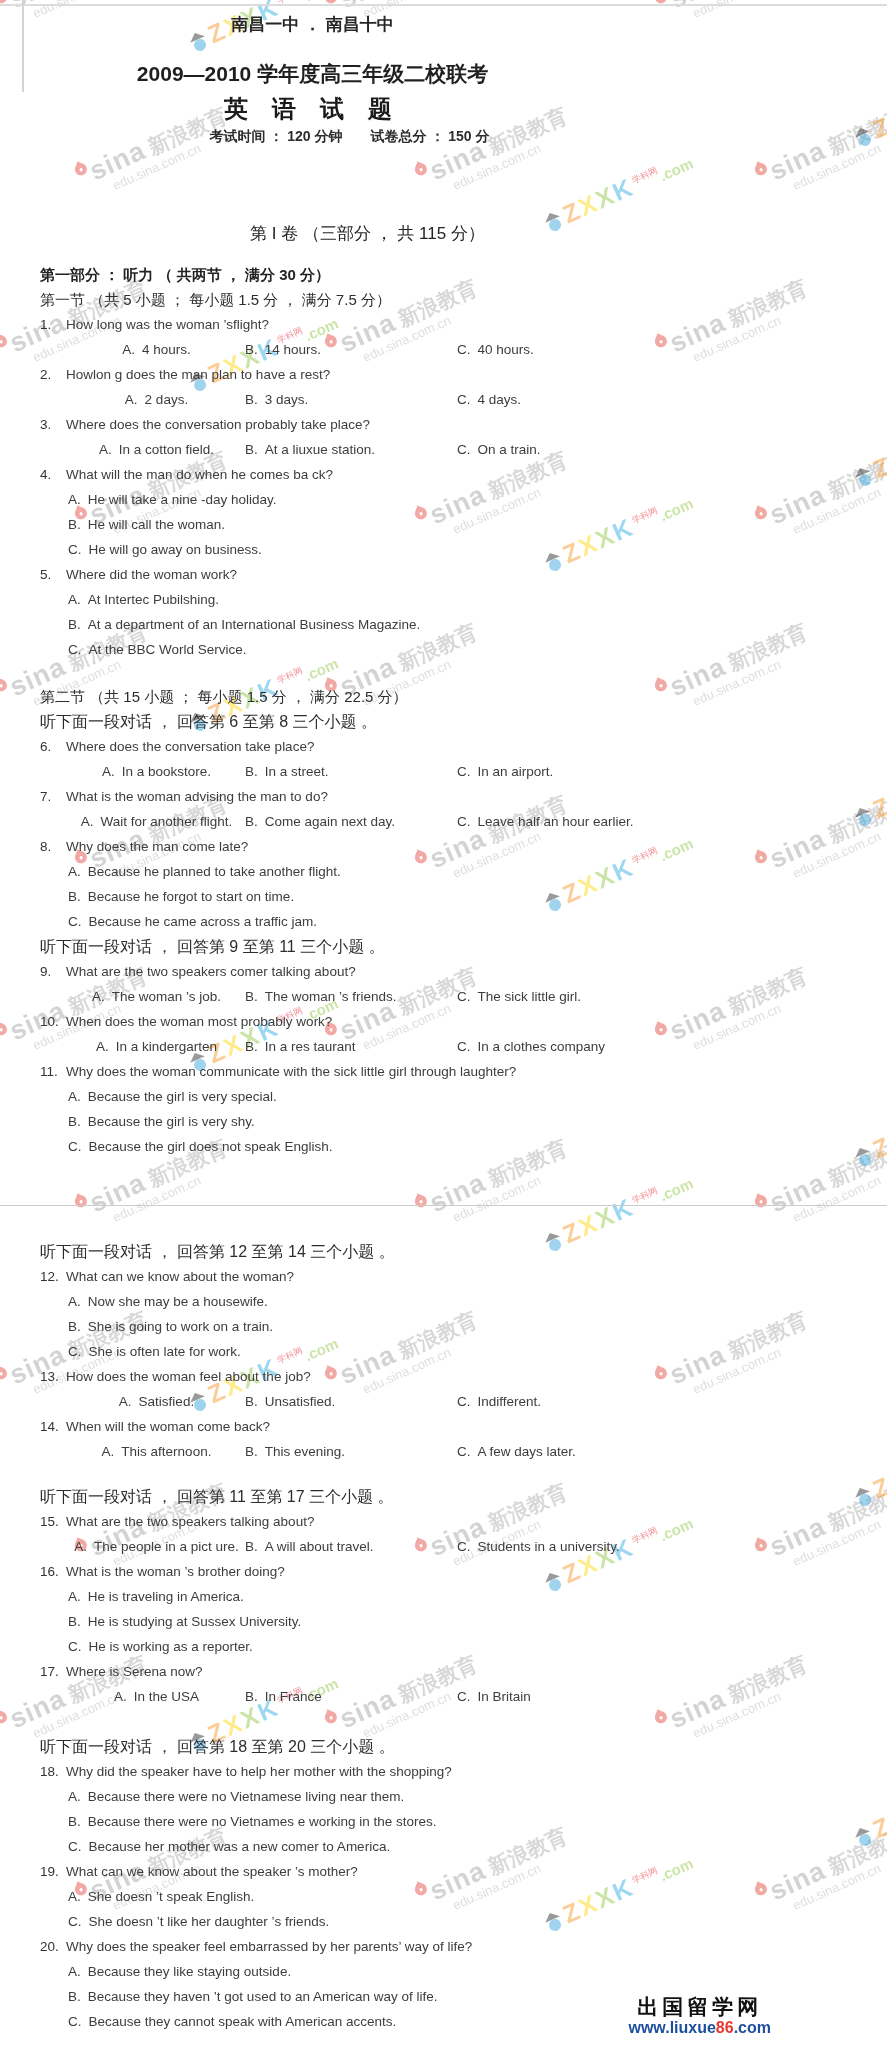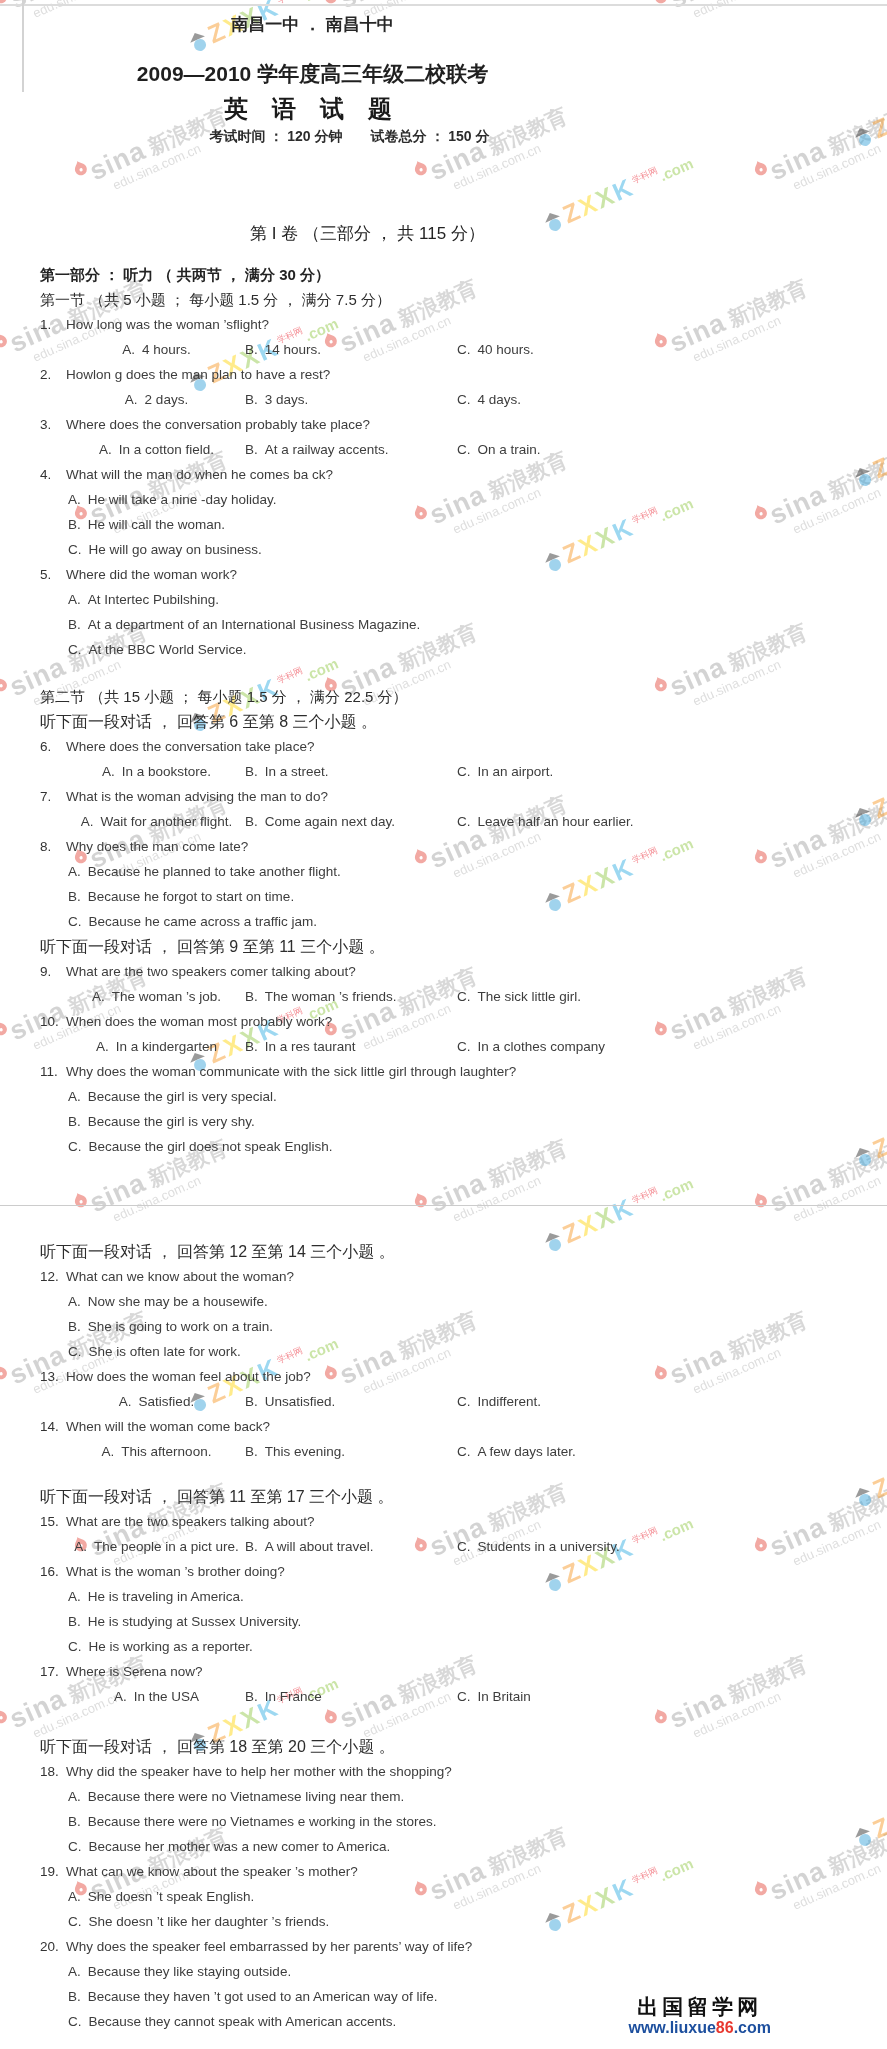--- a/index.html
+++ b/index.html
@@ -252,21 +252,21 @@
           <div class="line opt-row">
             <span class="opt o0"><span class="opt-label">A.</span><span class="opt-text">2 days.</span></span>
             <span class="opt o1"><span class="opt-label">B.</span><span class="opt-text">3 days.</span></span>
             <span class="opt o2"><span class="opt-label">C.</span><span class="opt-text">4 days.</span></span>
           </div>
         </div>
         <div class="q-block">
           <div class="line q-line"><span class="qnum">3.</span><span>Where does the conversation probably take place?</span></div>
           <div class="line opt-row">
             <span class="opt o0"><span class="opt-label">A.</span><span class="opt-text">In a cotton field.</span></span>
-            <span class="opt o1"><span class="opt-label">B.</span><span class="opt-text">At a railway accents.</span></span>
+            <span class="opt o1"><span class="opt-label">B.</span><span class="opt-text">At a liuxue station.</span></span>
             <span class="opt o2"><span class="opt-label">C.</span><span class="opt-text">On a train.</span></span>
           </div>
         </div>
         <div class="q-block">
           <div class="line q-line"><span class="qnum">4.</span><span>What will the man do when he comes ba ck?</span></div>
           <div class="line opt-stack"><span class="opt-label">A.</span><span class="opt-text">He will take a nine -day holiday.</span></div>
           <div class="line opt-stack"><span class="opt-label">B.</span><span class="opt-text">He will call the woman.</span></div>
           <div class="line opt-stack"><span class="opt-label">C.</span><span class="opt-text">He will go away on business.</span></div>
         </div>
         <div class="q-block">

